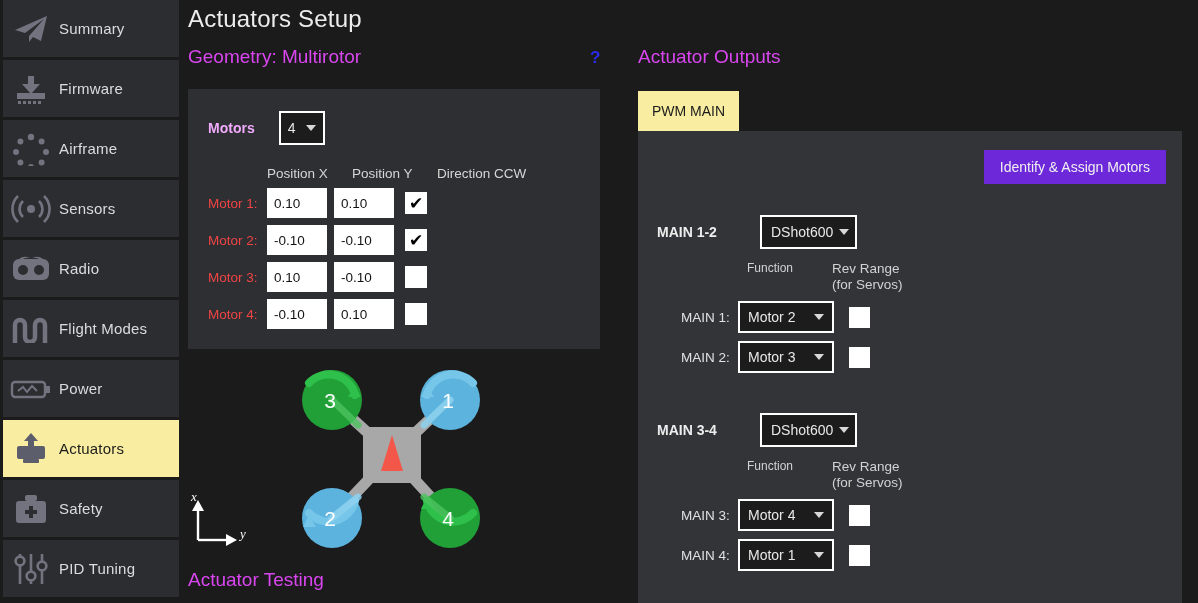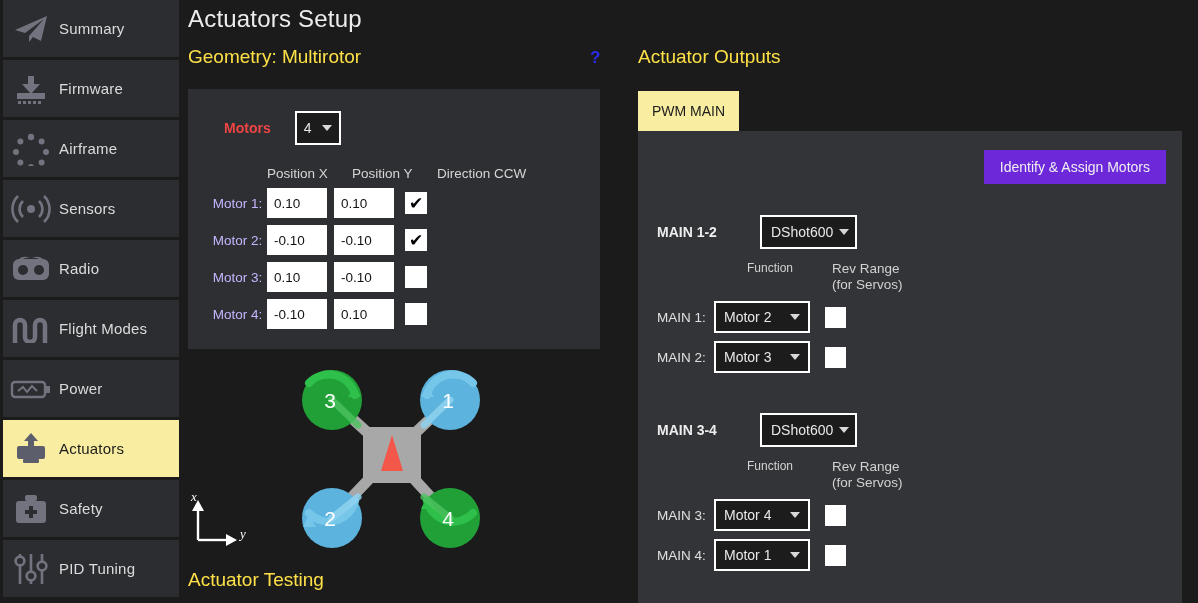--- a/index.html
+++ b/index.html
@@ -40,55 +40,55 @@
   
   #main{
     position:absolute;left:182px;top:0;right:9px;height:603px;
     background:#1b1b1b;
   }
   .h1{
     position:absolute;left:6px;top:5px;
     font-size:24px;color:#ededed;font-weight:400;letter-spacing:.2px;
   }
   .h2{
-    font-size:19px;color:#fde047;font-weight:400;text-align:center;
+    font-size:19px;color:#d946ef;font-weight:400;text-align:center;
   }
   #geom-head{position:absolute;left:6px;top:46px;}
   #help-icon{
     position:absolute;left:408px;top:48px;
     font-size:17px;color:#2b2bf0;font-weight:700;cursor:pointer;
   }
   #outputs-head{position:absolute;left:456px;top:46px;}
 
   
   #geom-panel{
     position:absolute;left:6px;top:89px;width:412px;height:260px;
     background:#2e2f33;
   }
   #motors-row{position:absolute;left:20px;top:22px;display:flex;align-items:center;}
-  #motors-label{font-size:14px;font-weight:700;color:#ef4444;margin-left:16px;}
+  #motors-label{font-size:14px;font-weight:700;color:#f0abfc;}
   .dropdown{
     background:#1c1c1c;border:2px solid #ffffff;
     display:inline-flex;align-items:center;justify-content:space-between;
     box-sizing:border-box;color:#e8e8e8;cursor:pointer;
     font-size:14px;
   }
   #motors-dd{margin-left:24px;width:46px;height:34px;padding:0 7px;}
   .caret{
     width:0;height:0;border-left:5px solid transparent;border-right:5px solid transparent;
     border-top:6px solid #d8d8d8;margin-left:6px;
   }
 
   #motor-table{position:absolute;left:20px;top:70px;}
   .mt-head{display:flex;align-items:flex-end;height:22px;}
   .mt-head .c0{width:59px;}
   .mt-head .c1,.mt-head .c2{width:85px;font-size:13.5px;color:#d6d6d6;}
   .mt-head .c3{font-size:13.5px;color:#d6d6d6;}
   .mt-row{display:flex;align-items:center;margin-top:7px;}
-  .mt-row .rl{width:59px;font-size:13.5px;color:#c4b5fd;text-align:center;}
+  .mt-row .rl{width:59px;font-size:13.5px;color:#ef4444;text-align:left;}
   .mt-inp{
     width:60px;height:30px;background:#ffffff;color:#131313;
     border:none;box-sizing:border-box;font-size:13.5px;
     padding:0 7px;margin-right:7px;
     font-family:"Liberation Sans",sans-serif;
   }
   .cbx{
     width:22px;height:22px;background:#ffffff;margin-left:4px;
     display:flex;align-items:center;justify-content:center;cursor:pointer;
     box-sizing:border-box;
@@ -122,21 +122,21 @@
   }
   .grp{position:absolute;left:19px;}
   .grp-head{display:flex;align-items:center;}
   .grp-title{font-size:14px;font-weight:700;color:#ededed;width:103px;}
   .proto-dd{width:97px;height:34px;padding:0 9px;}
   .fn-head{display:flex;margin-top:12px;}
   .fn-head .fc0{width:57px;}
   .fn-head .fc1{width:100px;font-size:12px;color:#d2d2d2;text-align:center;padding-left:6px;}
   .fn-head .fc2{font-size:13.5px;color:#d2d2d2;line-height:16px;padding-left:12px;}
   .fn-row{display:flex;align-items:center;margin-top:8px;}
-  .fn-row .fl{width:57px;font-size:13.5px;color:#e0e0e0;}
+  .fn-row .fl{width:57px;font-size:13.5px;color:#e0e0e0;margin-left:24px;}
   .fn-dd{width:96px;height:32px;padding:0 8px;}
   .fn-cb{
     width:21px;height:21px;background:#ffffff;margin-left:15px;cursor:pointer;
   }
 </style>
 </head>
 <body>
 
 <div id="app">
 

